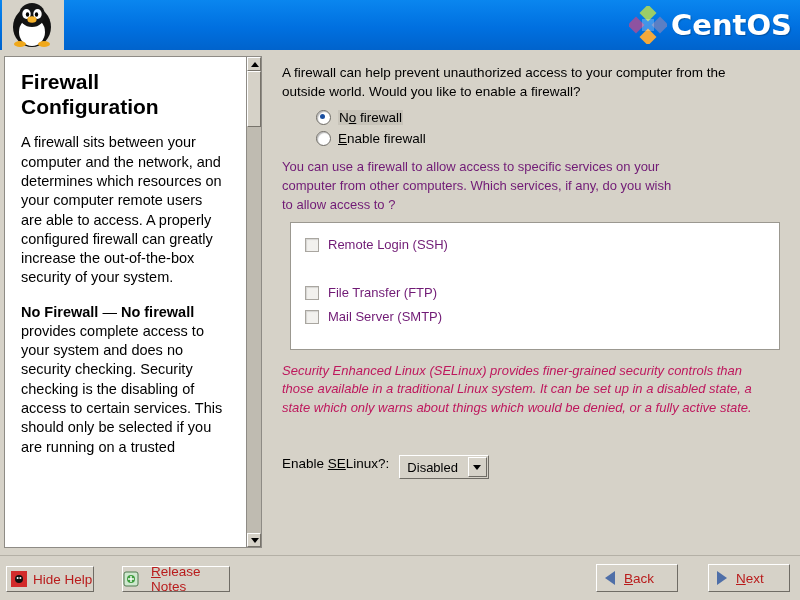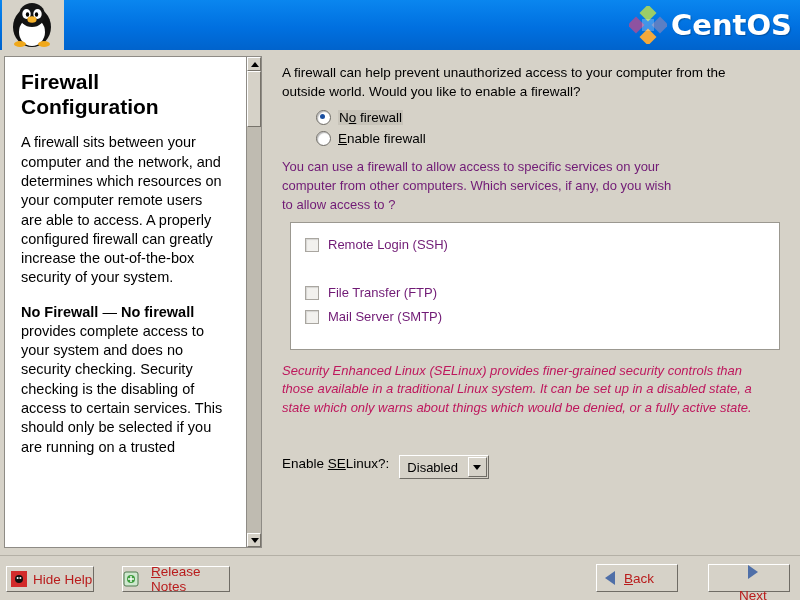--- a/index.html
+++ b/index.html
@@ -291,21 +291,21 @@
     border-bottom-color: #6f6c65;
     box-sizing: border-box;
     display: flex;
     align-items: center;
     font-size: 13.5px;
     color: #b91c1c;
   }
   .btn-help { left: 6px; top: 10px; width: 88px; height: 26px; padding-left: 4px; gap: 6px; }
   .btn-rel  { left: 122px; top: 10px; width: 108px; height: 26px; gap: 12px; }
   .btn-back { left: 596px; top: 8px; width: 82px; height: 28px; padding-left: 8px; gap: 9px; }
-  .btn-next { left: 708px; top: 8px; width: 82px; height: 28px; padding-left: 8px; gap: 9px; flex-direction: column; }
+  .btn-next { left: 708px; top: 8px; width: 82px; height: 28px; padding-left: 8px; gap: 9px; }
 
   .tri {
     width: 0; height: 0; flex: none;
   }
   .tri-left {
     border-top: 7px solid transparent;
     border-bottom: 7px solid transparent;
     border-right: 10px solid #4f6fa8;
   }
   .tri-right {

